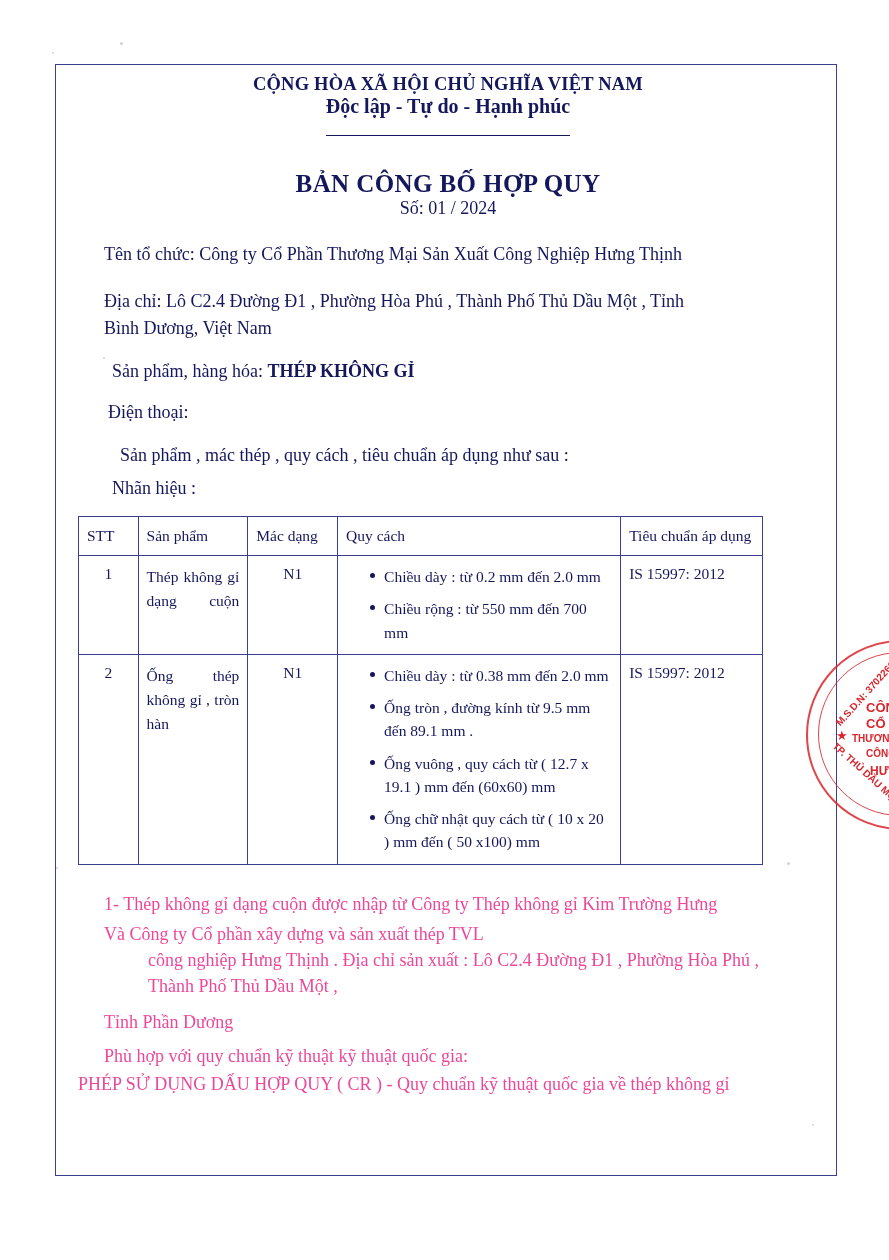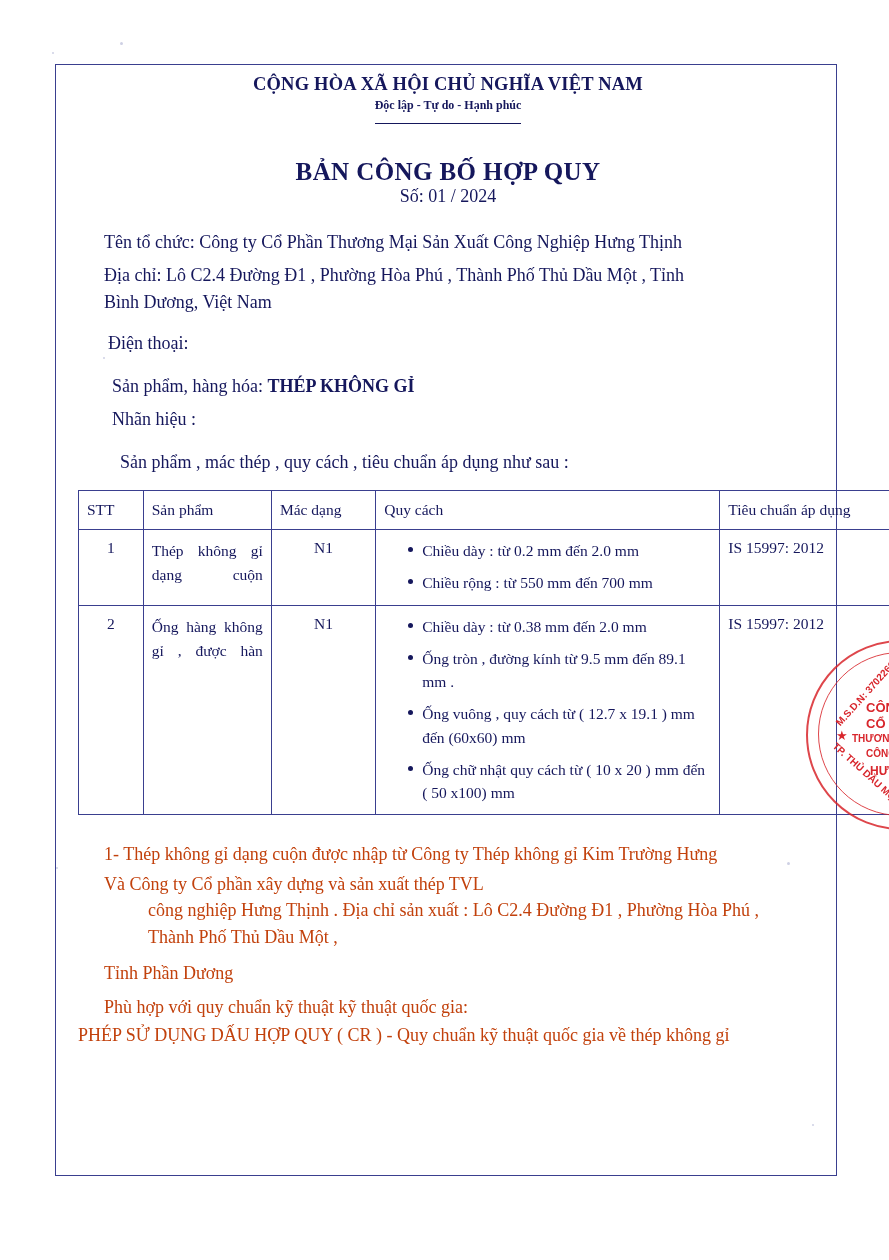--- a/index.html
+++ b/index.html
@@ -40,57 +40,57 @@
   .center { text-align: center; }
 
   .nat-title {
     font-weight: bold;
     font-size: 18.5px;
     letter-spacing: .2px;
     color: #15175c;
   }
   .nat-sub {
     font-weight: bold;
-    font-size: 12px;
+    font-size: 20px;
     color: #15175c;
     display: inline-block;
     border-bottom: 1.4px solid #15175c;
-    padding-bottom: 10px;
+    padding-bottom: 17px;
   }
   .doc-title {
     font-weight: bold;
     font-size: 25px;
     margin-top: 34px;
     color: #15175c;
     letter-spacing: .4px;
   }
   .doc-number {
     font-size: 18px;
     margin-top: 0;
     color: #15175c;
   }
   .para {
     font-size: 18px;
     line-height: 1.5;
     color: #15175c;
     margin-top: 12px;
   }
   .p-org { margin-left: 26px; margin-top: 22px; }
-  .p-addr { margin-left: 26px; margin-top: 6px; }
+  .p-addr { margin-left: 26px; margin-top: 20px; }
   .p-phone { margin-left: 30px; margin-top: 14px; }
   .p-prod { margin-left: 34px; margin-top: 16px; }
   .p-brand { margin-left: 34px; margin-top: 6px; }
   .p-intro { margin-left: 42px; margin-top: 16px; }
   .bold { font-weight: bold; }
 
   
   table.spec {
     margin-top: 14px;
     border-collapse: collapse;
-    width: 812px;
+    width: 685px;
     color: #15175c;
     font-size: 15.5px;
   }
   table.spec th, table.spec td {
     border: 1px solid #3a3f8f;
     vertical-align: top;
     padding: 9px 8px 10px 8px;
   }
   table.spec th {
     font-weight: normal;
@@ -128,21 +128,21 @@
     width: 5px;
     height: 5px;
     background: #15175c;
     border-radius: 50%;
   }
 
   
   .notes {
     margin-top: 26px;
     font-size: 18px;
-    color: #c2410c;
+    color: #ec4899;
     line-height: 1.45;
   }
   .note-item {
     margin-left: 26px;
     text-indent: -22px;
     padding-left: 22px;
     margin-bottom: 4px;
   }
   .note-cont { margin-left: 26px; }
   .note-cont2 { margin-left: 70px; }
@@ -219,29 +219,29 @@
 
     <div class="para p-org">
       <span>Tên tổ chức: </span><span>Công ty Cổ Phần Thương Mại Sản Xuất Công Nghiệp Hưng Thịnh</span>
     </div>
 
     <div class="para p-addr">
       <span>Địa chỉ: </span><span>Lô C2.4 Đường Đ1 , Phường Hòa Phú , Thành Phố Thủ Dầu Một , Tỉnh</span>
       <div>Bình Dương, Việt Nam</div>
     </div>
 
-    <div class="para p-phone">Điện thoại:</div>
-
     <div class="para p-prod">
       <span>Sản phẩm, hàng hóa: </span><span class="bold">THÉP KHÔNG GỈ</span>
     </div>
 
+    <div class="para p-phone">Điện thoại:</div>
+
+    <div class="para p-intro">Sản phẩm , mác thép , quy cách , tiêu chuẩn áp dụng như sau :</div>
+
     <div class="para p-brand">Nhãn hiệu :</div>
-
-    <div class="para p-intro">Sản phẩm , mác thép , quy cách , tiêu chuẩn áp dụng như sau :</div>
 
     <table class="spec">
       <thead>
         <tr>
           <th class="col-stt">STT</th>
           <th class="col-prod">Sản phẩm</th>
           <th class="col-mark">Mác dạng</th>
           <th class="col-spec">Quy cách</th>
           <th class="col-std">Tiêu chuẩn áp dụng</th>
         </tr>
@@ -254,21 +254,21 @@
           <td>
             <ul class="speclist">
               <li>Chiều dày : từ 0.2 mm đến 2.0 mm</li>
               <li>Chiều rộng : từ 550 mm đến 700 mm</li>
             </ul>
           </td>
           <td>IS 15997: 2012</td>
         </tr>
         <tr>
           <td class="c-stt">2</td>
-          <td class="prodcell just">Ống hàng không gỉ , được hàn</td>
+          <td class="prodcell just">Ống thép không gỉ , tròn hàn</td>
           <td class="c-mark">N1</td>
           <td>
             <ul class="speclist">
               <li>Chiều dày : từ 0.38 mm đến 2.0 mm</li>
               <li>Ống tròn , đường kính từ 9.5 mm đến 89.1 mm .</li>
               <li>Ống vuông , quy cách từ ( 12.7 x 19.1 ) mm đến (60x60) mm</li>
               <li>Ống chữ nhật quy cách từ ( 10 x 20 ) mm đến ( 50 x100) mm</li>
             </ul>
           </td>
           <td>IS 15997: 2012</td>

